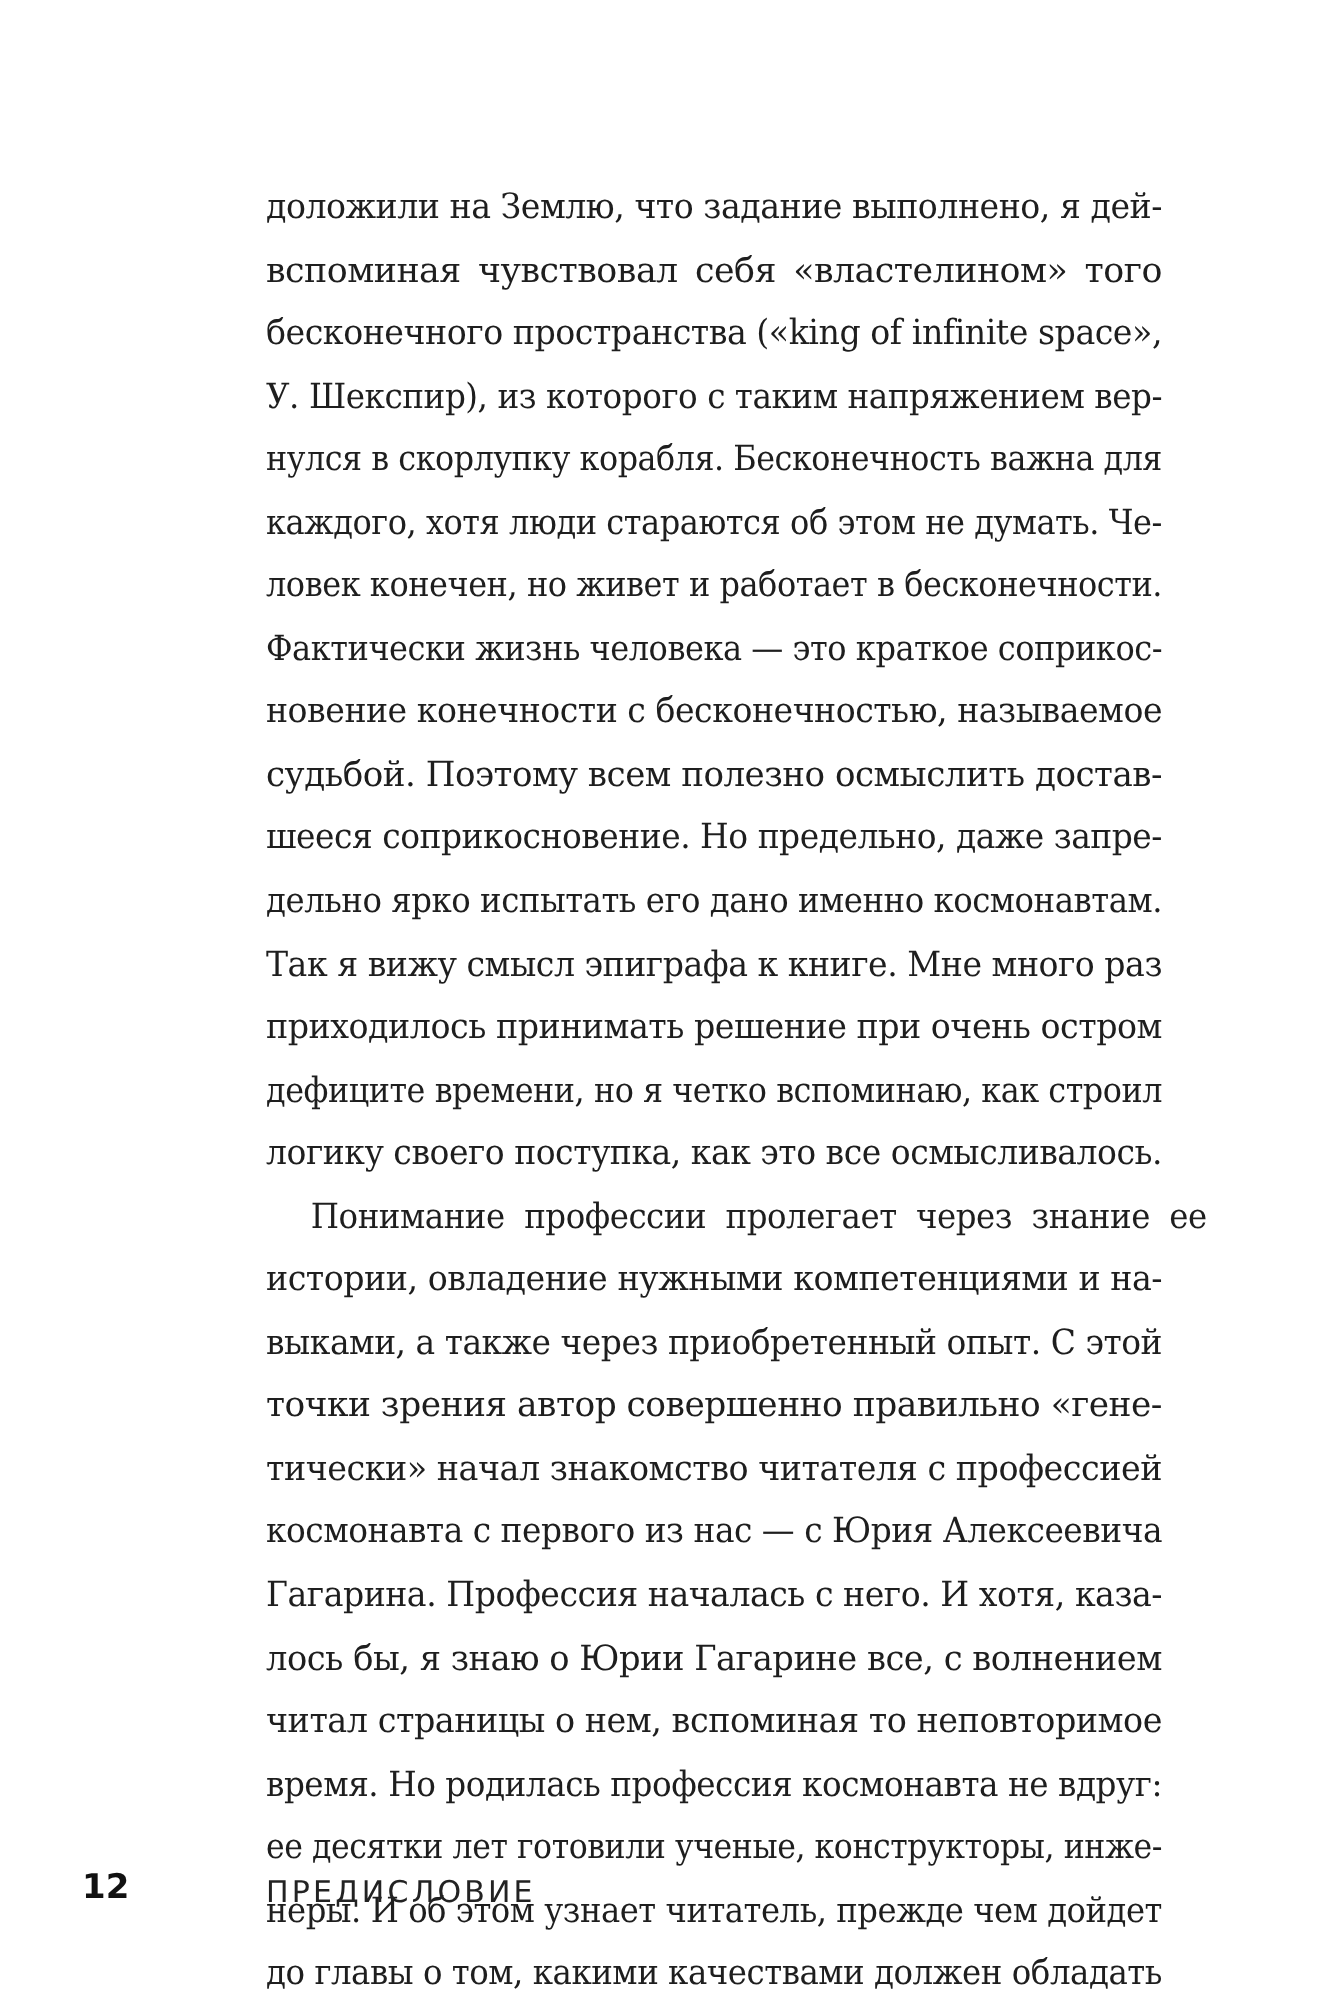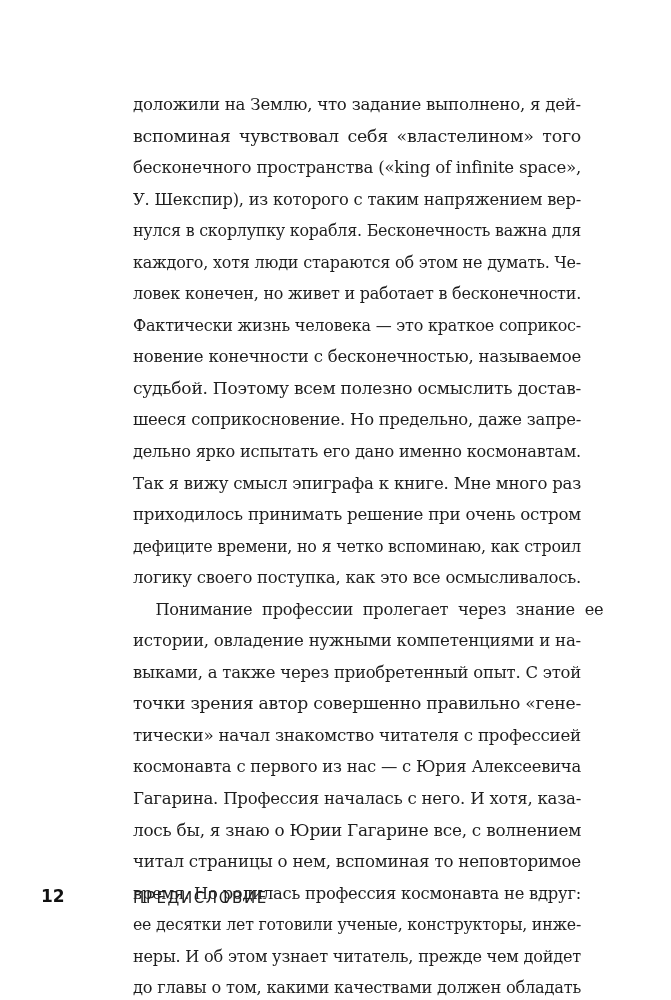--- a/index.html
+++ b/index.html
@@ -19,21 +19,21 @@
       white-space: nowrap;
       text-align: justify;
       text-align-last: justify;
       height: 31.55px;
       letter-spacing: -0.25px;
     }
     .line.last { text-align-last: left; }
     .line.indent { padding-left: 24px; }
     .footer {
       position: absolute;
-      top: 884px;
+      top: 932px;
       left: 0;
       width: 623px;
       height: 30px;
     }
     .page-number {
       position: absolute;
       left: 41px;
       top: 2px;
       font-family: "DejaVu Sans", "Liberation Sans", sans-serif;
       font-weight: bold;

